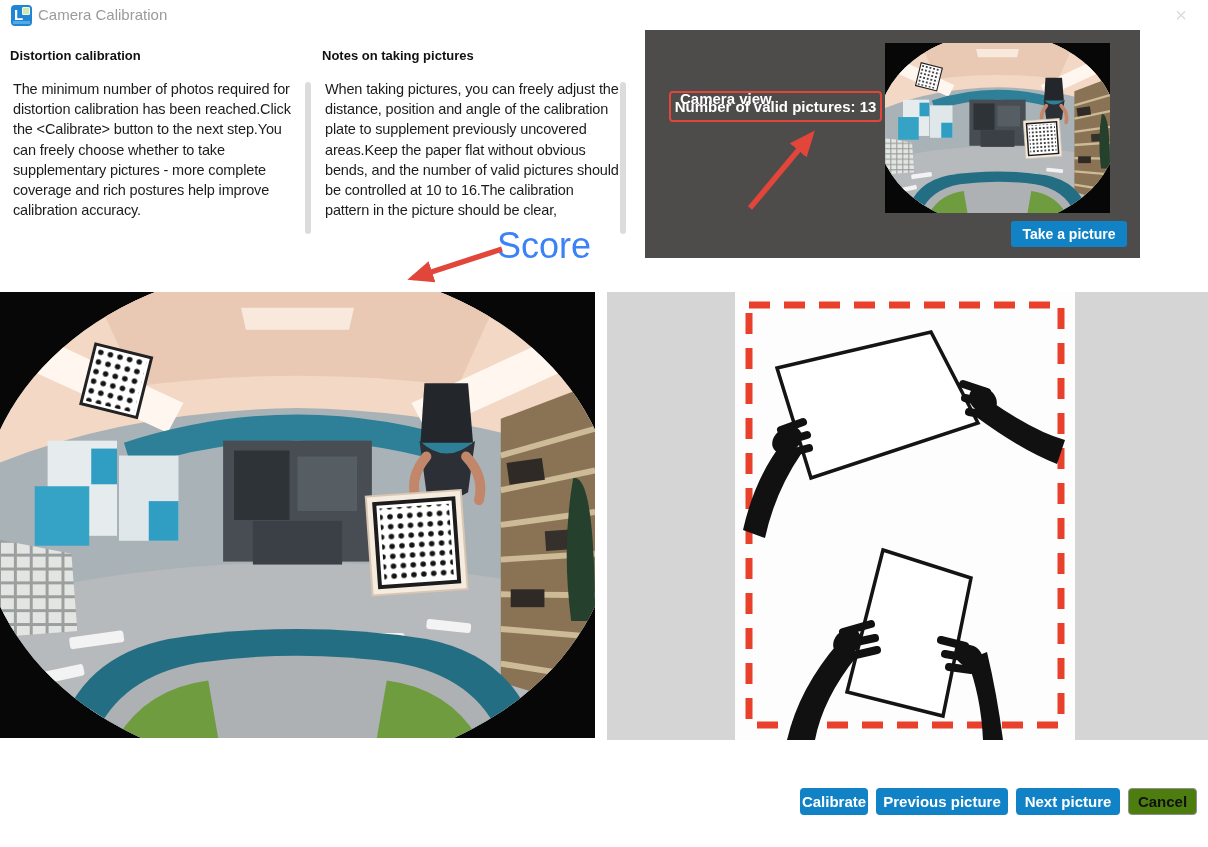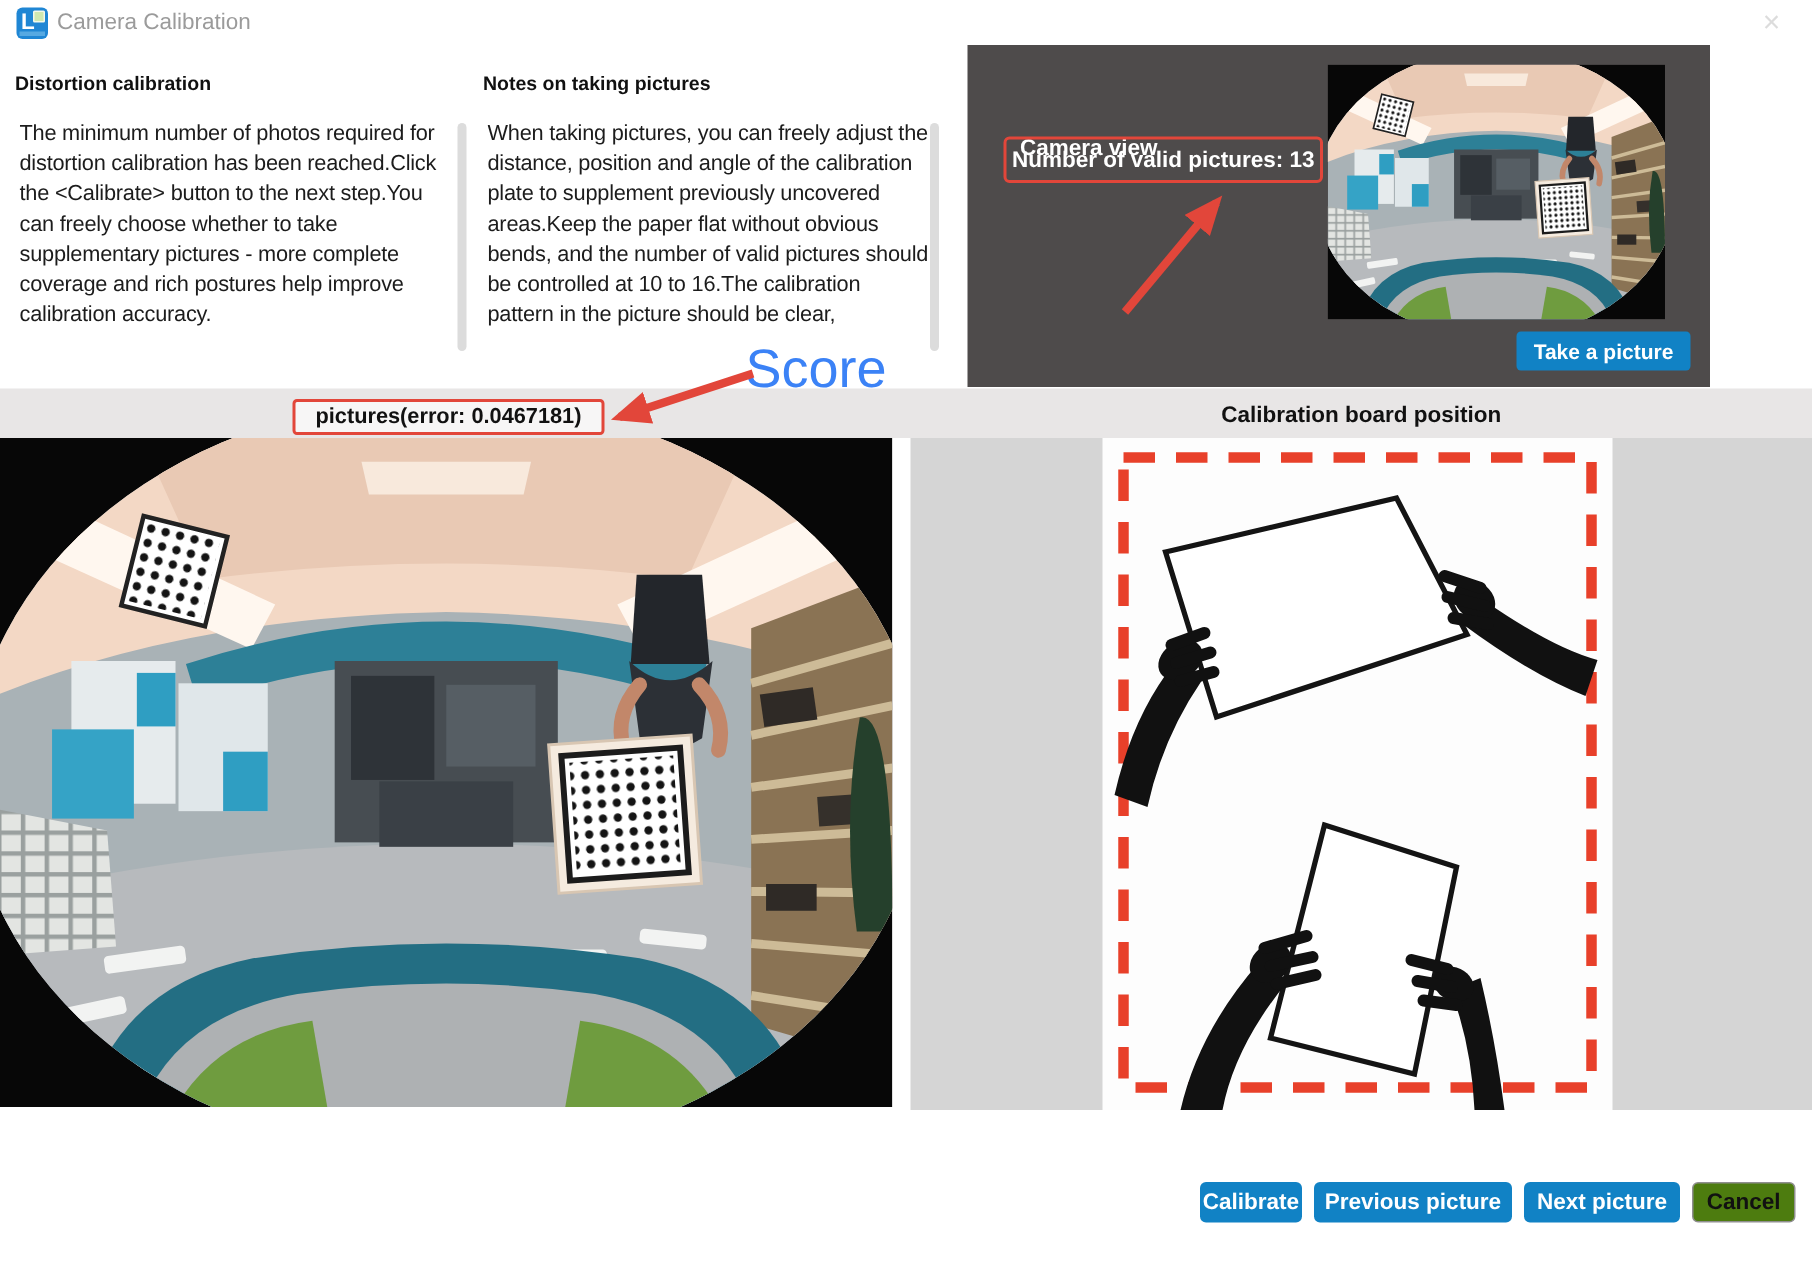--- a/index.html
+++ b/index.html
@@ -185,26 +185,20 @@
     <div class="camera-view-label">Camera view</div>
     <div class="valid-box" style="top:61px;">
       <span>Number of valid pictures: 13</span>
     </div>
     <svg class="camera-thumb" viewBox="0 0 600 450" preserveAspectRatio="none">
         <use href="#fisheye-scene"></use>
       </svg>
     <button class="take-picture-btn">Take a picture</button>
   </div>
 
-  <div class="mid-band">
-    <div class="pictures-tab">
-      <span>pictures(error: 0.0467181)</span>
-    </div>
-    <div class="board-title">Calibration board position</div>
-  </div>
 
   <svg class="main-image" viewBox="0 0 600 450" preserveAspectRatio="none">
       <use href="#fisheye-scene"></use>
     </svg>
 
   <div class="board-panel">
     <div class="board-white">
       <svg viewBox="0 0 340 448">
         <rect x="14" y="13" width="312" height="420" fill="none" stroke="#e8402a" stroke-width="7" stroke-dasharray="21 14"></rect>
 

